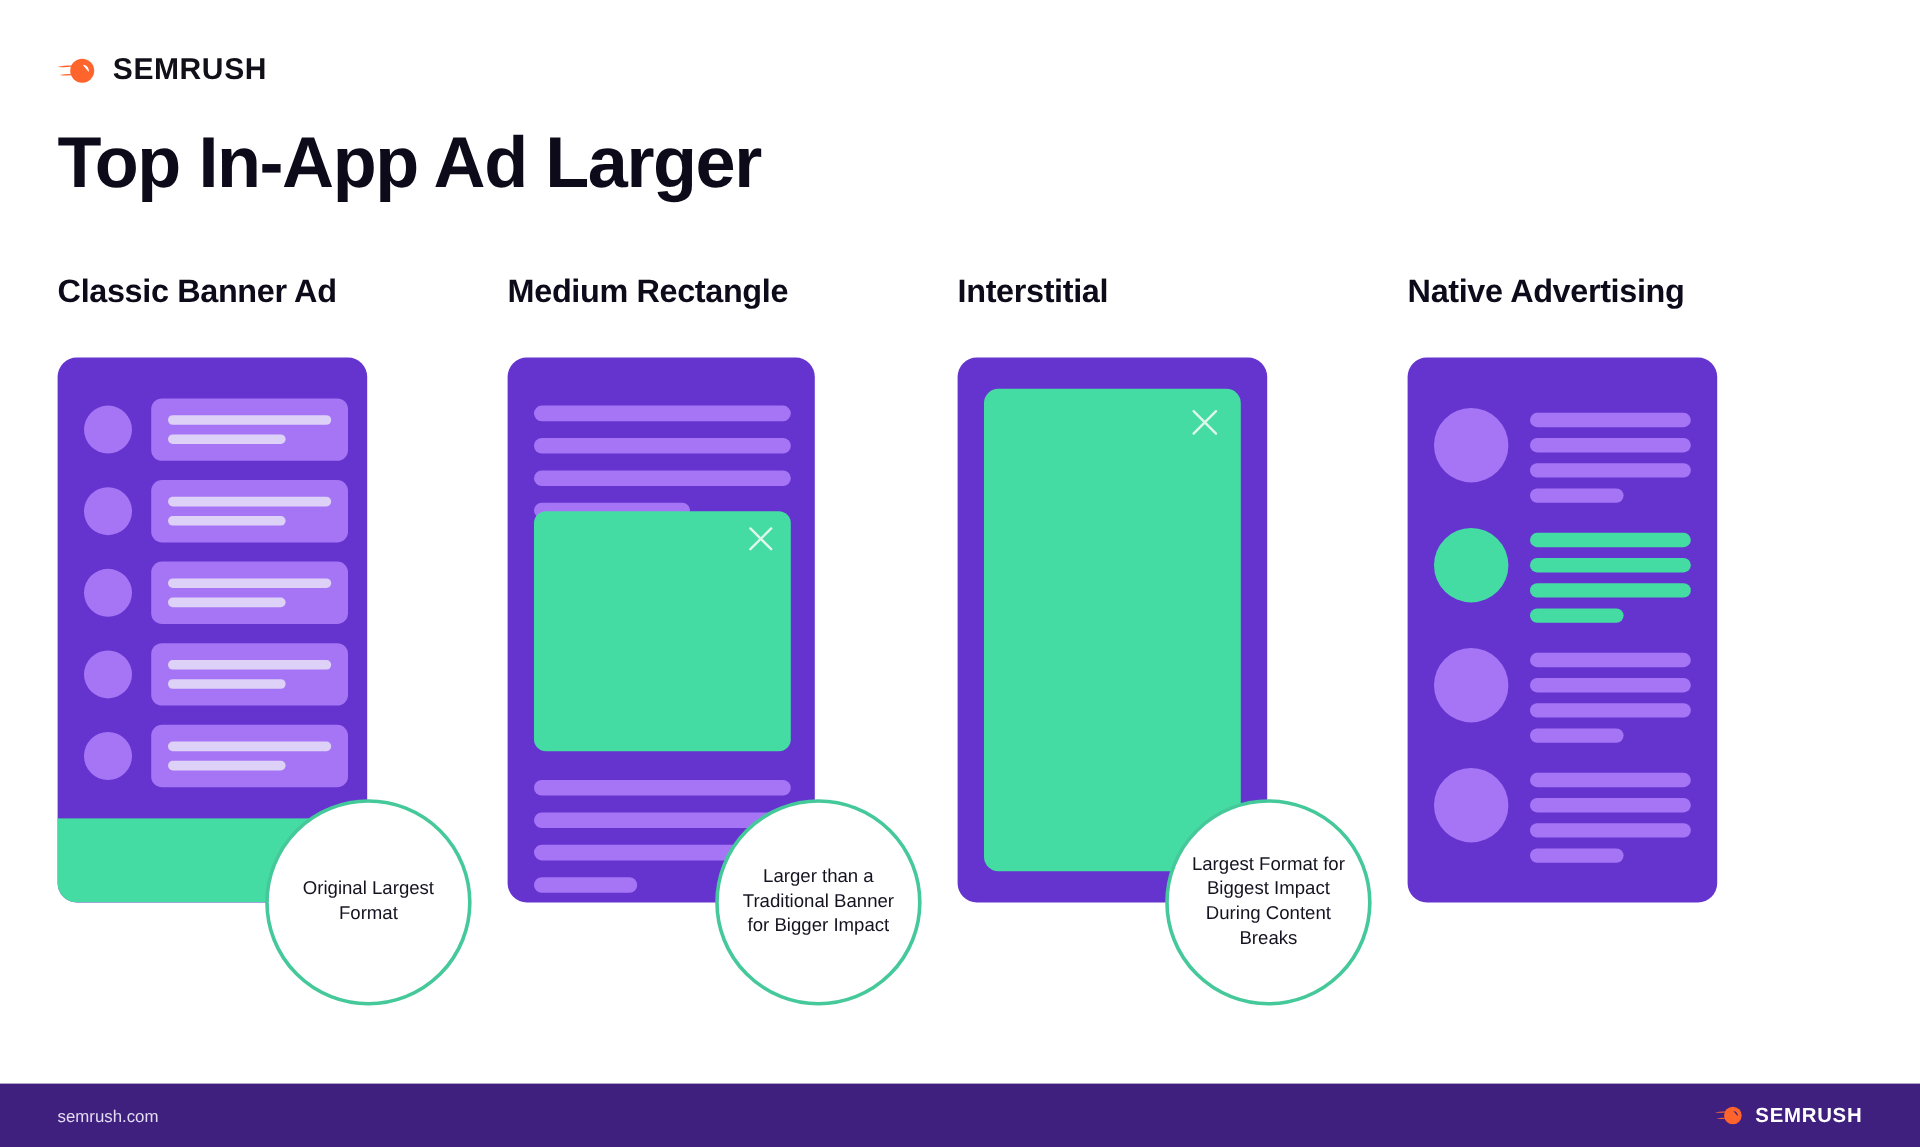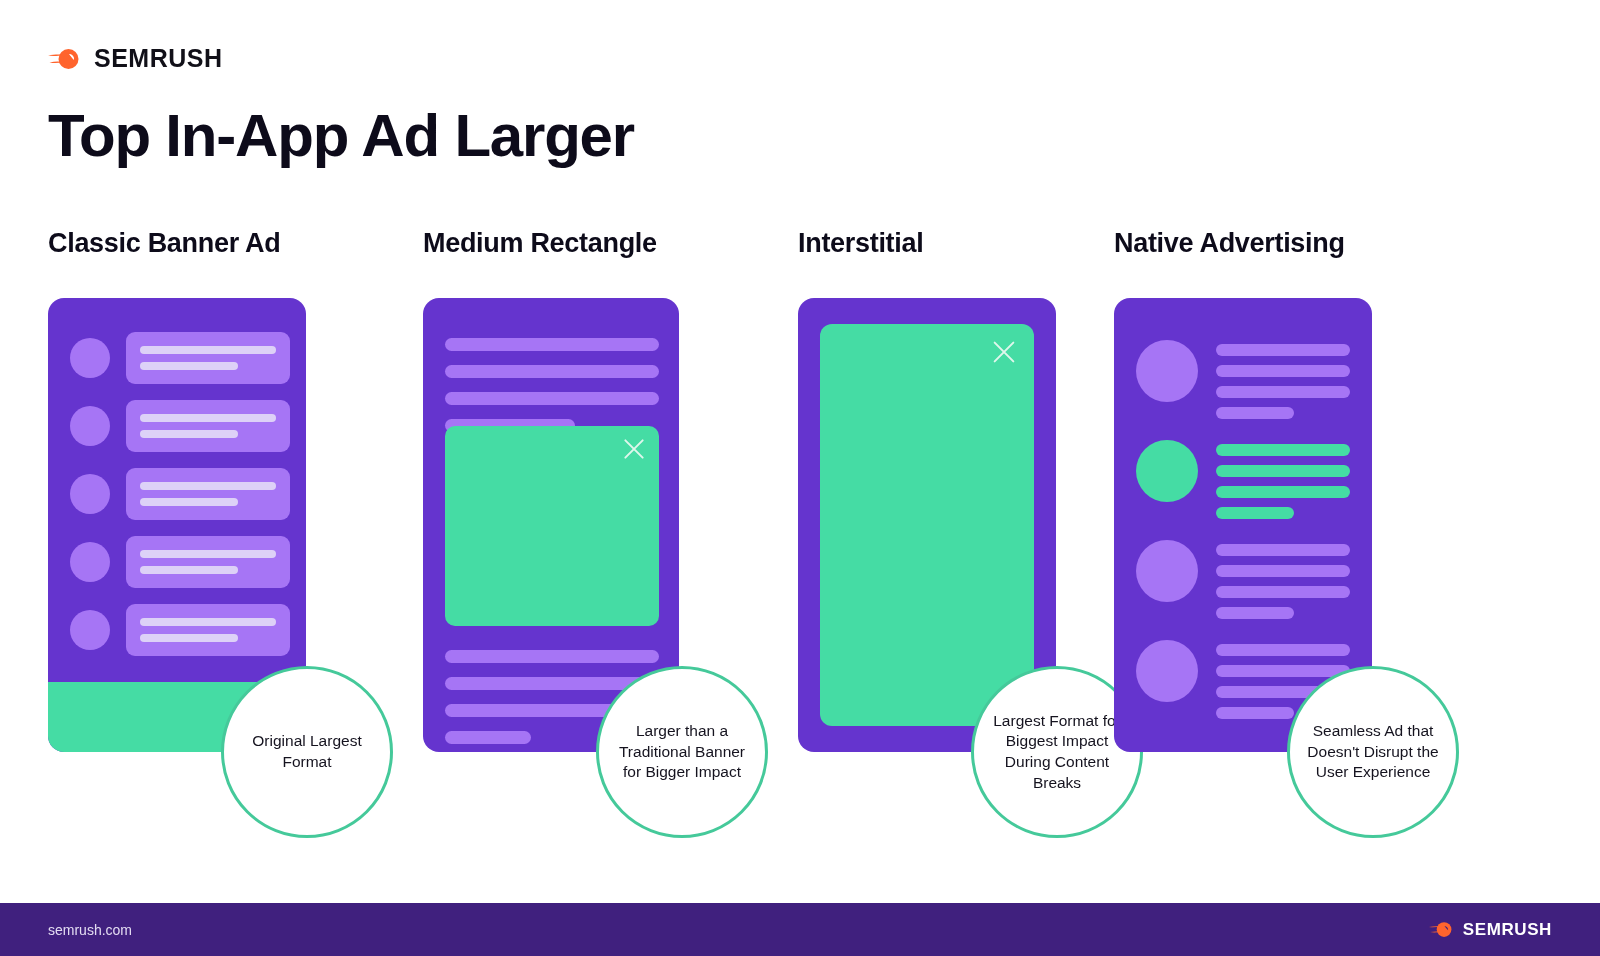--- a/index.html
+++ b/index.html
@@ -29,21 +29,21 @@
     color: #0d0b1a; line-height: 1.05;
     font-family: "Liberation Sans", sans-serif;
   }
 
   
   .columns { position: absolute; left: 0; top: 0; width: 1600px; height: 890px; }
   .col { position: absolute; top: 0; width: 375px; height: 890px; }
   .col.c0 { left: 48px; }
   .col.c1 { left: 423px; }
   .col.c2 { left: 798px; }
-  .col.c3 { left: 1114px; }
+  .col.c3 { left: 1173px; }
 
   .col-head {
     position: absolute; top: 228px; left: 0;
     font-size: 27px; font-weight: 700; color: #0d0b1a;
     letter-spacing: -0.3px; white-space: nowrap;
   }
 
   
   .phone {
     position: absolute; top: 298px; left: 0;
@@ -284,23 +284,20 @@
           <div class="avatar-lg"></div>
           <div class="nat-lines">
             <div class="nl full"></div>
             <div class="nl full"></div>
             <div class="nl full"></div>
             <div class="nl short"></div>
           </div>
         </div>
       </div>
 
-      <div class="callout" style="left:173px; top:666px">
-        <span>Seamless Ad that Doesn't Disrupt the User Experience</span>
-      </div>
     </div>
 
   </div>
 
   <div class="footer">
     <span class="footer-url">semrush.com</span>
     <span class="footer-brand">
       <span class="brand-mark">
         <svg viewBox="0 0 34 26" xmlns="http://www.w3.org/2000/svg">
           <path d="M0 9.6 C6 8.4 12 8.2 16 9.0 C11 9.6 6 10.6 0 9.6 Z" fill="#FF642D"></path>

